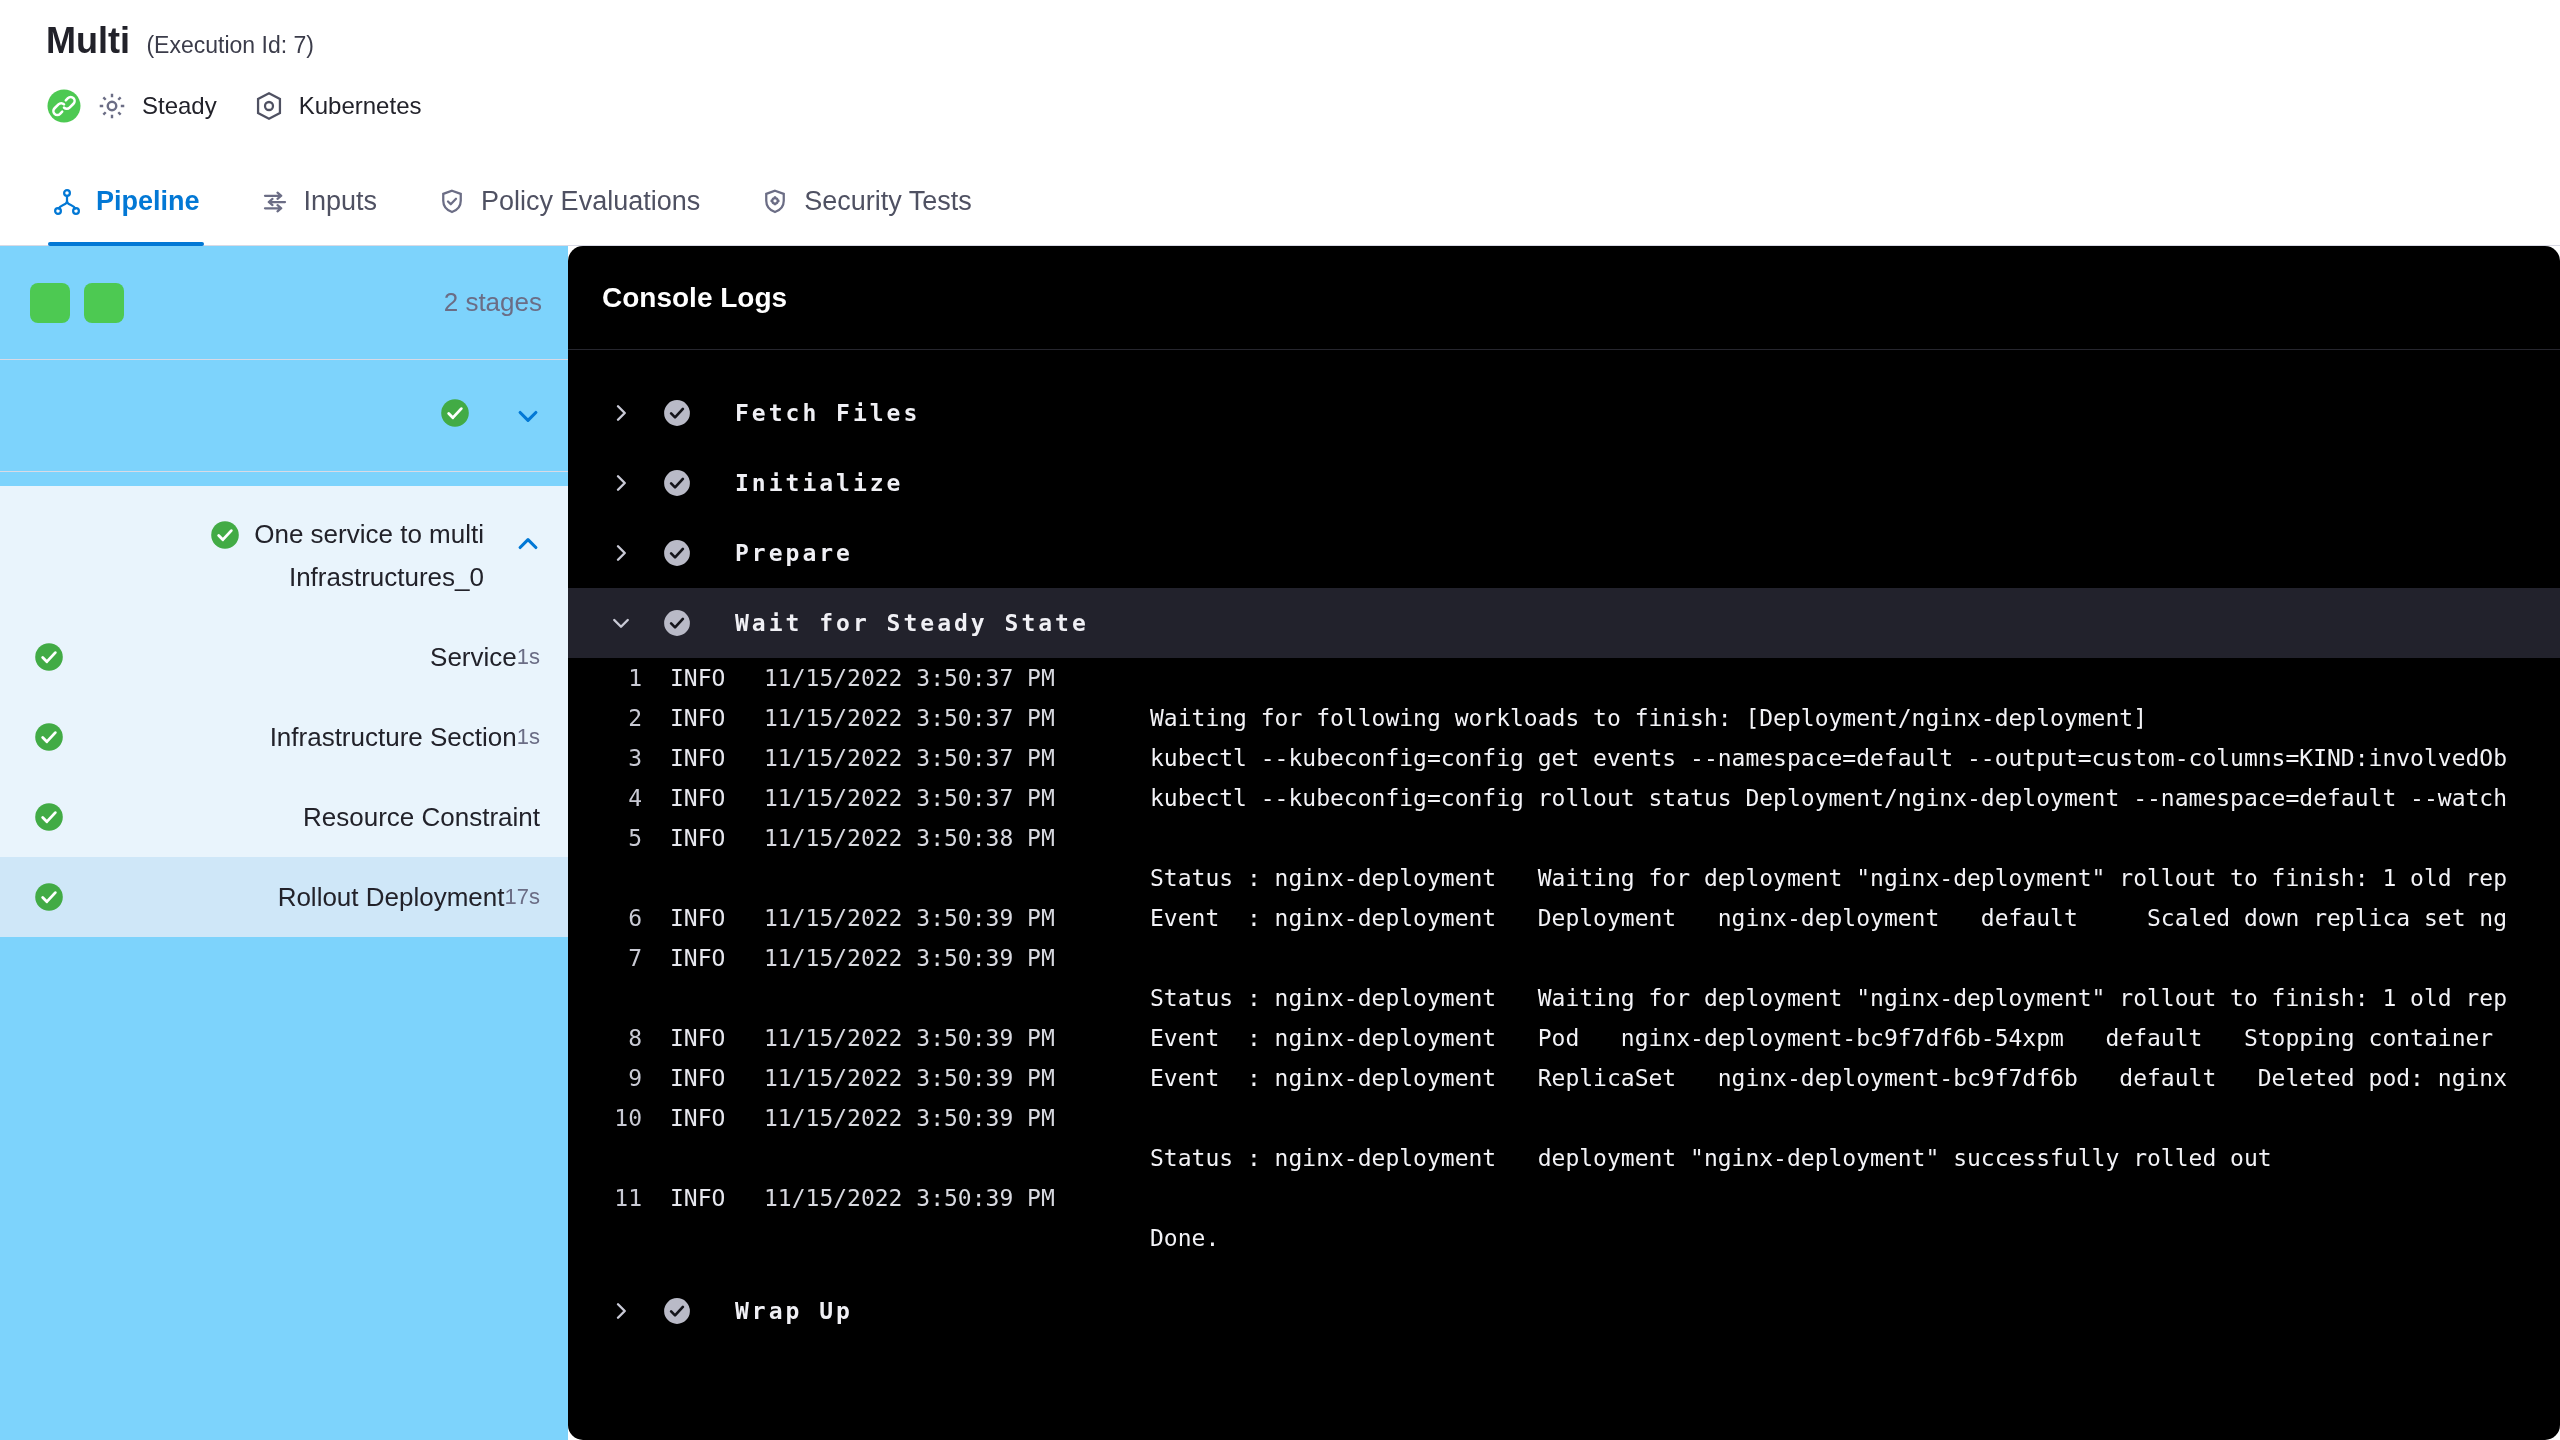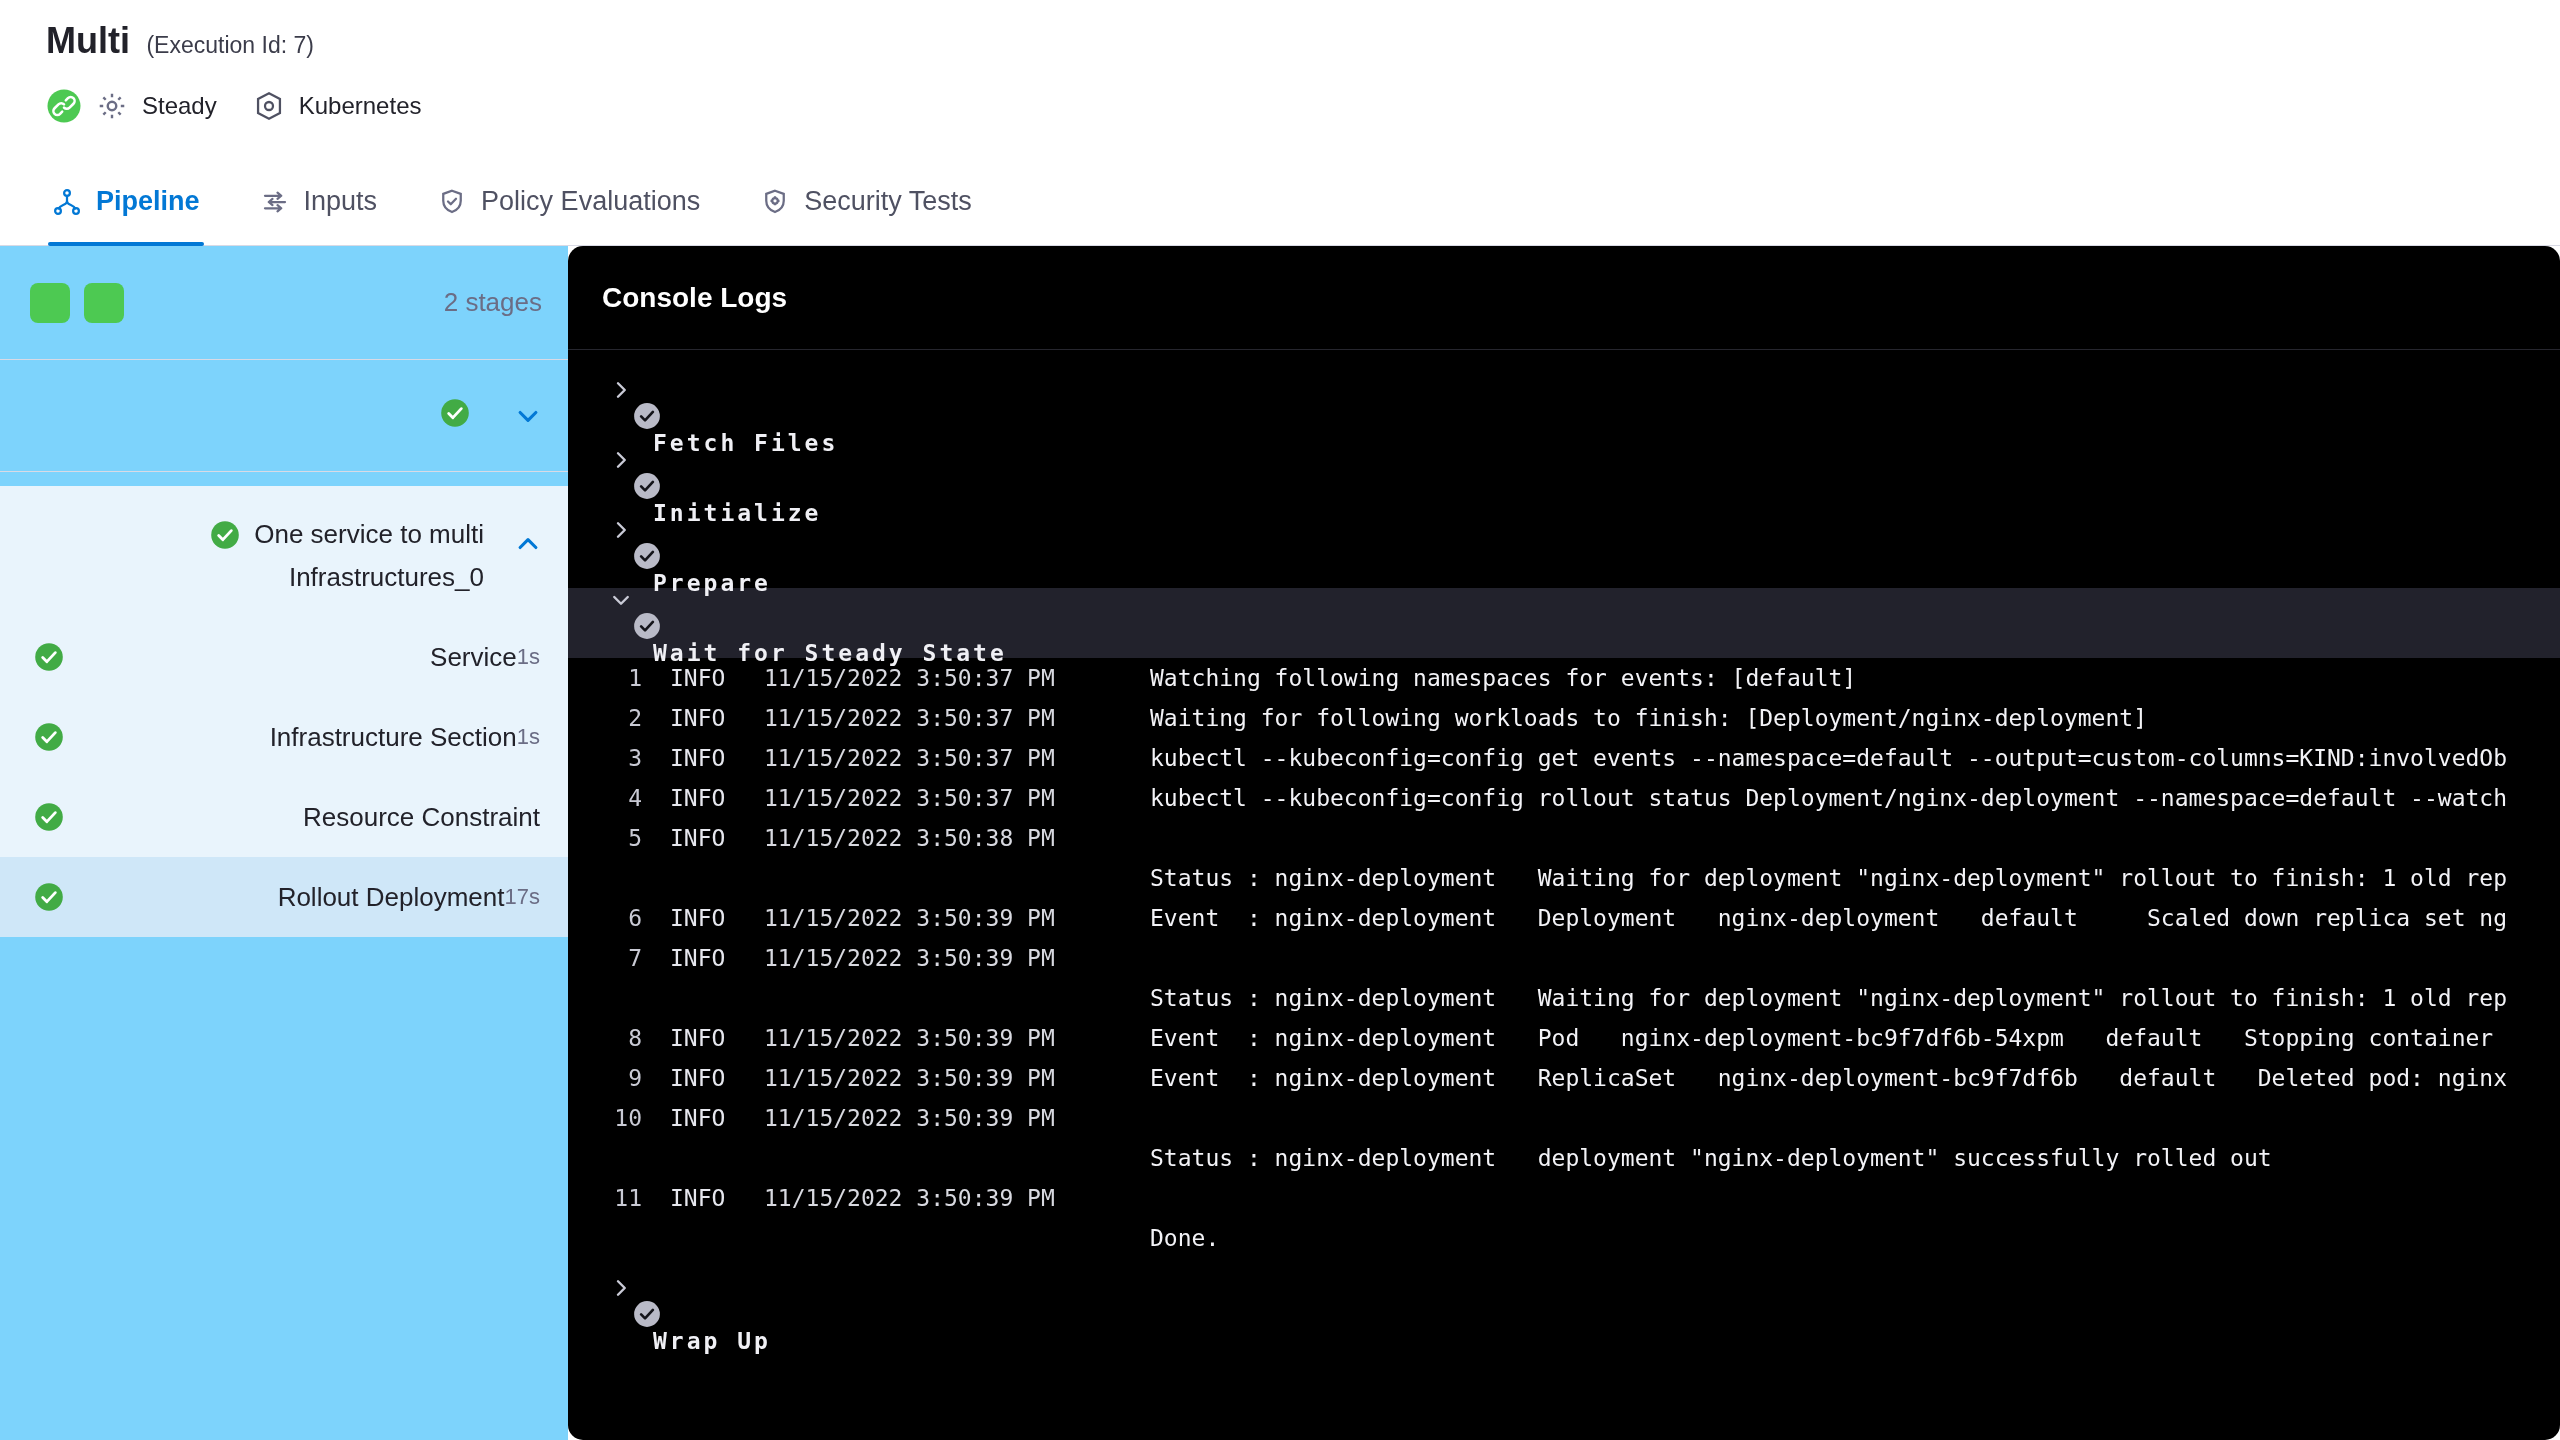--- a/index.html
+++ b/index.html
@@ -58,21 +58,21 @@
   .sstep-dur{color:var(--muted);font-size:22px;}
   .sstep.selected{background:var(--selected-step-bg);}
 
   
   .console{flex:1;min-width:0;background:var(--console-bg);overflow:hidden;
            font-family:"DejaVu Sans Mono",monospace;border-radius:15px;}
   .console-header{height:104px;display:flex;align-items:center;padding-left:34px;
                   border-bottom:1px solid var(--console-border);color:#fff;
                   font-family:"Liberation Sans",sans-serif;font-weight:700;font-size:28px;}
   .console-body{padding-top:28px;}
-  .cstep{height:70px;display:flex;padding-left:41px;color:#ececf2;cursor:pointer;flex-direction:column;}
+  .cstep{height:70px;display:flex;align-items:center;padding-left:41px;color:#ececf2;cursor:pointer;}
   .cstep .cchev{width:30px;display:inline-flex;}
   .cstep .ccheck{margin-left:24px;display:inline-flex;}
   .cstep .clabel{margin-left:44px;font-size:23px;font-weight:700;letter-spacing:3px;color:#f0f0f5;}
   .cstep.expanded{background:var(--console-highlight);}
   .cstep.wrapup{margin-top:18px;}
 
   .clog{display:flex;line-height:40px;font-size:23px;white-space:pre;padding-left:10px;}
   .lnum{width:64px;text-align:right;color:#c9cad4;flex:none;}
   .llevel{width:70px;margin-left:28px;color:#e6e7ee;flex:none;}
   .ltime{width:352px;margin-left:24px;color:#d8d9e0;flex:none;}
@@ -291,21 +291,20 @@
                 <circle cx="10" cy="10" r="9.2" fill="#b9bac7"></circle>
                 <path d="M5.8 10.3l2.8 2.8 5.6-6" stroke="#15151b" stroke-width="1.9" fill="none" stroke-linecap="round" stroke-linejoin="round"></path>
               </svg>
             </span>
     <span class="clabel">Wait for Steady State</span>
   </div>
           <div class="clog">
     <span class="lnum">1</span>
     <span class="llevel">INFO</span>
     <span class="ltime">11/15/2022 3:50:37 PM</span>
-    <span class="lmsg">Watching following namespaces for events: [default]</span>
   </div>
           <div class="clog">
     <span class="lnum">2</span>
     <span class="llevel">INFO</span>
     <span class="ltime">11/15/2022 3:50:37 PM</span>
     <span class="lmsg">Waiting for following workloads to finish: [Deployment/nginx-deployment]</span>
   </div>
           <div class="clog">
     <span class="lnum">3</span>
     <span class="llevel">INFO</span>

